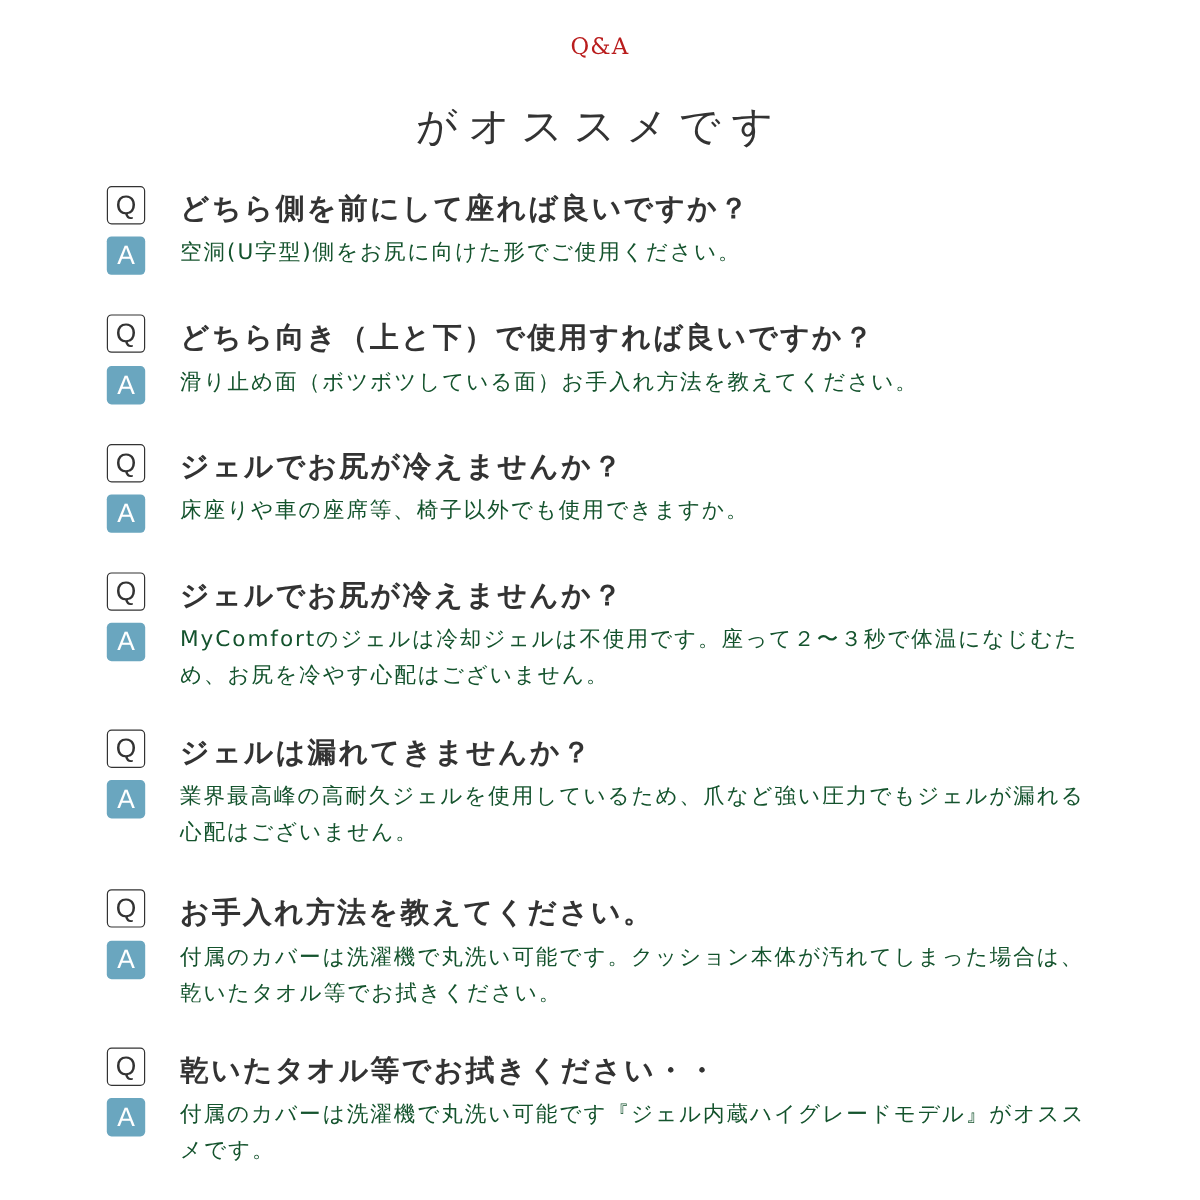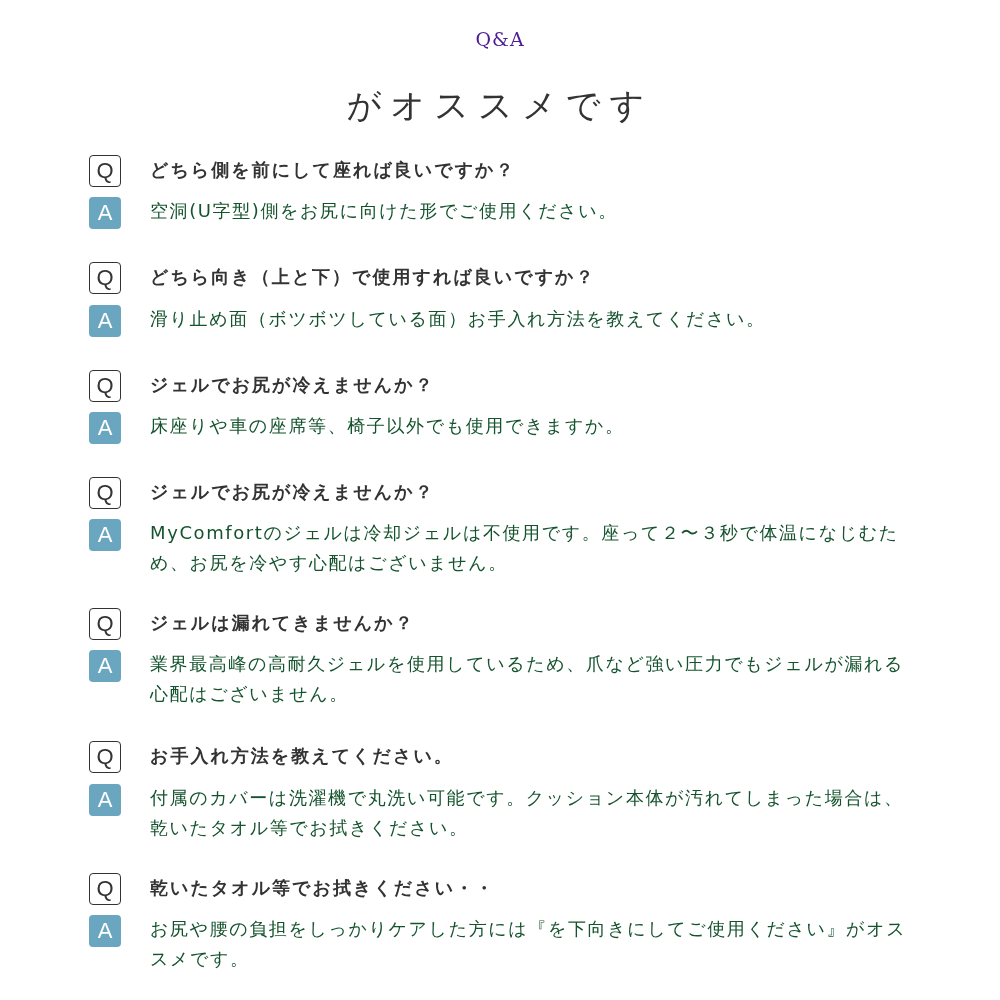--- a/index.html
+++ b/index.html
@@ -5,38 +5,38 @@
     html, body { margin: 0; padding: 0; }
     body {
       width: 1000px; height: 1000px; background: #ffffff; overflow: hidden;
       font-family: "DejaVu Sans", "Liberation Sans", sans-serif;
       color: #333333; position: relative;
     }
     .header { position: absolute; top: 0; left: 0; width: 1000px; text-align: center; }
     .eyebrow {
       position: absolute; top: 28px; left: 0; width: 1000px; text-align: center;
       font-family: "DejaVu Serif", "Liberation Serif", serif;
-      font-size: 19px; color: #4c1d95; letter-spacing: 1px;
+      font-size: 19px; color: #b91c1c; letter-spacing: 1px;
     }
     .title {
       position: absolute; top: 60px; left: 0; width: 1000px; text-align: center;
       font-family: "DejaVu Serif", "Liberation Serif", serif;
       font-size: 34px; color: #333333; letter-spacing: 9px; font-weight: normal;
     }
     .faq { position: absolute; left: 89px; width: 830px; }
     .row { position: absolute; left: 0; width: 830px; }
     .badge {
       position: absolute; left: 0; width: 32px; height: 32px; box-sizing: border-box;
       border-radius: 4px; display: flex; align-items: center; justify-content: center;
       font-family: "Liberation Sans", "DejaVu Sans", sans-serif; font-size: 22px;
     }
     .badge-q { border: 1.5px solid #333333; background: #fff; color: #333333; }
     .badge-a { background: #6aa6bf; color: #ffffff; }
     .q-text {
-      position: absolute; left: 61px; top: 3px; font-size: 18px; font-weight: bold;
+      position: absolute; left: 61px; top: 3px; font-size: 24px; font-weight: bold;
       color: #333333; letter-spacing: 2px; white-space: nowrap;
     }
     .a-text {
       position: absolute; left: 61px; top: 2px; width: 770px; font-size: 18px;
       color: #14532d; letter-spacing: 1.6px; line-height: 30px;
     }
   </style>
 </head>
 <body>
 
@@ -100,15 +100,15 @@
     <div class="badge badge-a">A</div>
     <div class="a-text" style="top:-1px">付属のカバーは洗濯機で丸洗い可能です。クッション本体が汚れてしまった場合は、乾いたタオル等でお拭きください。</div>
   </div>
 
   <div class="row" style="top:873px">
     <div class="badge badge-q">Q</div>
     <div class="q-text">乾いたタオル等でお拭きください・・</div>
   </div>
   <div class="row" style="top:915px">
     <div class="badge badge-a">A</div>
-    <div class="a-text" style="top:-1px">お尻や腰の負担をしっかりケアした方には『を下向きにしてご使用ください』がオススメです。</div>
+    <div class="a-text" style="top:-1px">付属のカバーは洗濯機で丸洗い可能です『ジェル内蔵ハイグレードモデル』がオススメです。</div>
   </div>
 </div>
 
 </body></html>

